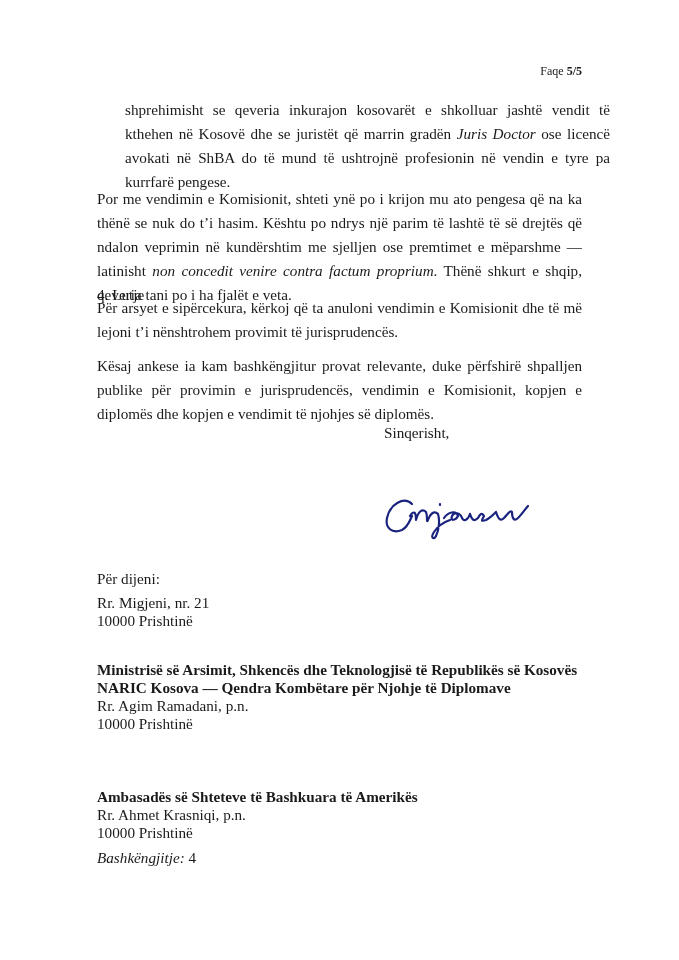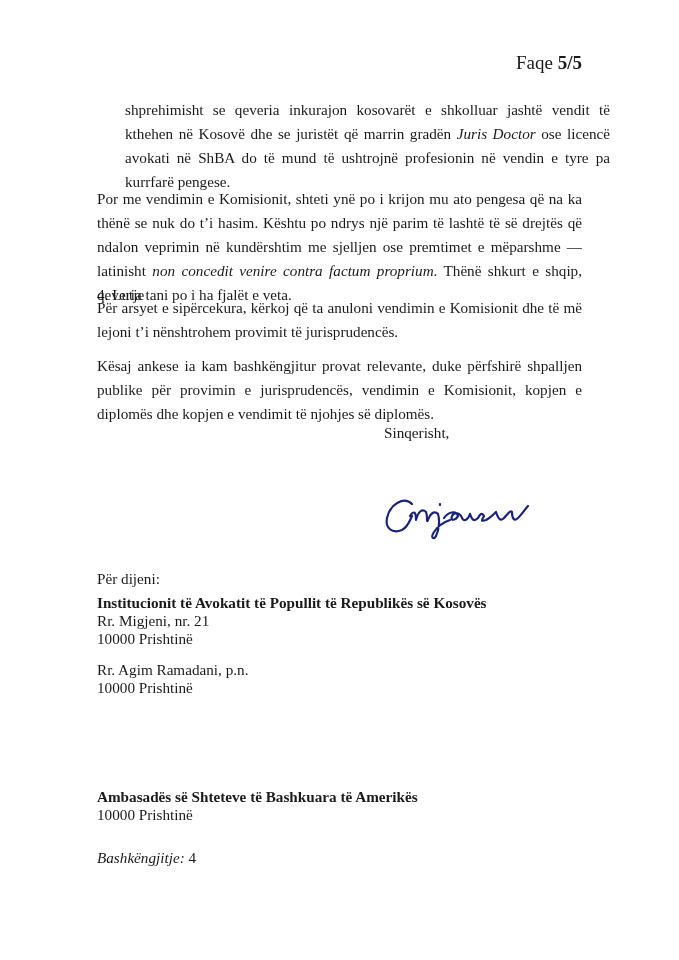--- a/index.html
+++ b/index.html
@@ -2,21 +2,21 @@
 <html><head>
   <meta charset="utf-8">
   <style>
     html, body { margin: 0; padding: 0; background: #ffffff; }
     body {
       width: 679px; height: 960px; position: relative; overflow: hidden;
       font-family: "Liberation Serif", serif; color: #1a1a1a;
       font-size: 15.2px;
     }
     .page-num {
-      position: absolute; top: 52px; right: 97px; font-size: 19px;
+      position: absolute; top: 64px; right: 97px; font-size: 12px;
     }
     .page-num b { font-weight: bold; }
     .body-text {
       position: absolute; left: 97px; width: 485px;
       line-height: 24px; margin: 0; text-align: justify;
     }
     #p1 { top: 98px; margin-left: 28px; }
     #p2 { top: 187px; }
     #h4 { top: 283px; font-weight: normal; }
     #p3 { top: 296px; }
@@ -58,28 +58,30 @@
        M28,26 C32,20 34,22 34,30 C36,22 40,18 44,22 C46,26 44,34 46,30 C48,24 52,20 56,24
        M58,14 L58,15 M56,24 C58,30 57,40 54,46 C52,50 48,48 52,42 C56,36 62,32 68,30
        M62,28 C66,22 74,20 76,26 C74,30 68,32 70,26 C72,22 78,22 80,28 C82,32 86,30 88,24
        M88,24 C90,30 92,32 96,28 C98,24 100,22 102,26 C100,30 98,32 104,30 C108,28 112,24 114,22
        M114,22 C116,28 118,32 122,28 C126,24 128,20 130,22 C130,28 132,32 136,28 C140,24 144,18 146,16"></path>
 </svg>
 
 <div class="cc-label">Për dijeni:</div>
 
 <div class="recipient" id="r1">
-  <div class="name">Institucionit të Avokatit të Popullit të Republikës së Kosovës</div>
   <div>Rr. Migjeni, nr. 21</div>
   <div>10000 Prishtinë</div>
 </div>
 
 <div class="recipient" id="r2">
+  <div class="name">Ministrisë së Arsimit, Shkencës dhe Teknologjisë të Republikës së Kosovës</div>
+  <div class="name">NARIC Kosova — Qendra Kombëtare për Njohje të Diplomave</div>
   <div>Rr. Agim Ramadani, p.n.</div>
   <div>10000 Prishtinë</div>
 </div>
 
 <div class="recipient" id="r3">
   <div class="name">Ambasadës së Shteteve të Bashkuara të Amerikës</div>
+  <div>Rr. Ahmet Krasniqi, p.n.</div>
   <div>10000 Prishtinë</div>
 </div>
 
 <div class="attach"><em>Bashkëngjitje:</em><span> 4</span></div>
 
 </body></html>

